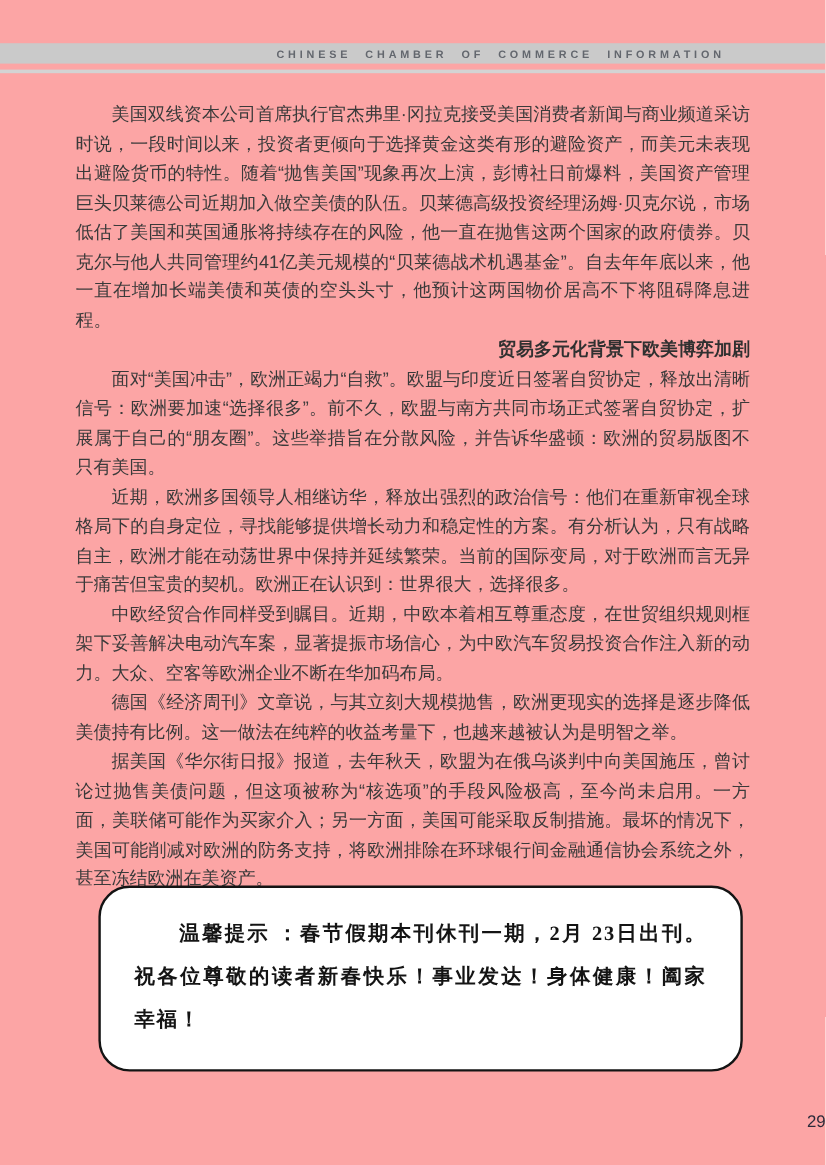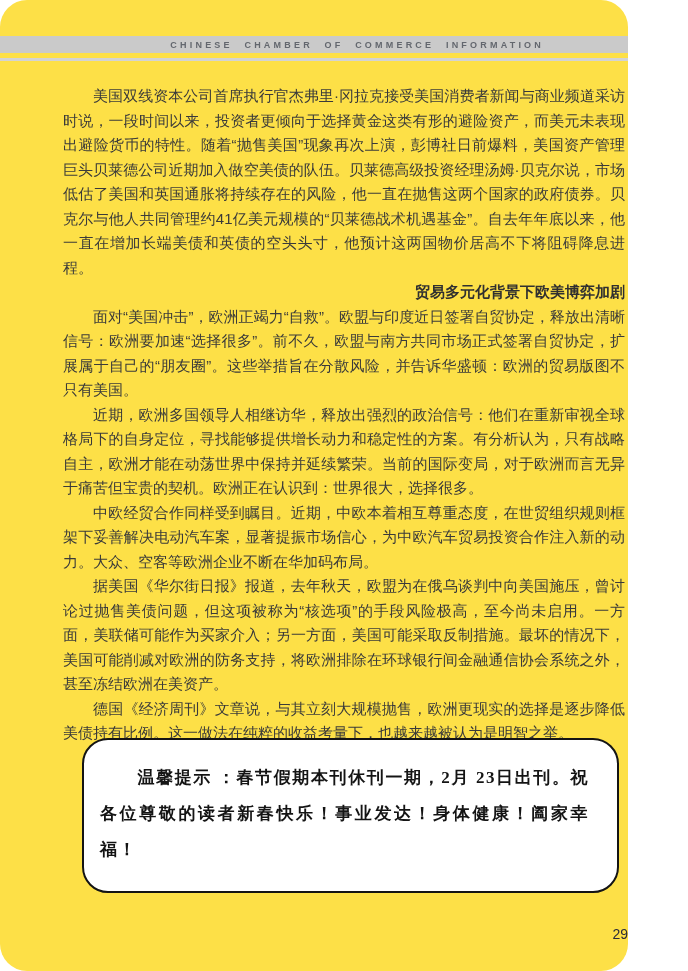--- a/index.html
+++ b/index.html
@@ -1,24 +1,23 @@
 <!DOCTYPE html>
 <html><head>
 <meta charset="utf-8">
 <style>
   * { margin:0; padding:0; box-sizing:border-box; }
   html,body { background:#ffffff; }
   .page {
     position:relative;
-    width:628px;
+    width:688px;
     height:971px;
-    background:#fde047;
+    background:#fca5a5;
     overflow:hidden;
     font-family:"Liberation Sans","DejaVu Sans",sans-serif;
-    border-radius:27px;
   }
   
   .header-band {
     position:absolute;
     top:36px; left:0; right:0;
     height:17px;
     background:#cacaca;
     display:flex;
     align-items:center;
     justify-content:flex-end;
@@ -69,21 +68,21 @@
   }
   
   .notice-box {
     position:absolute;
     left:82px;
     top:738px;
     width:537px;
     height:155px;
     border:2.5px solid #141414;
     border-radius:26px;
-    padding:20px 28px 14px 16px;
+    padding:20px 28px 14px 28px;
     background:#ffffff;
   }
   .notice-text {
     font-family:"Liberation Serif","DejaVu Serif",serif;
     font-weight:bold;
     font-size:17px;
     line-height:36px;
     letter-spacing:1.5px;
     color:#141414;
     text-indent:2.2em;
@@ -124,22 +123,22 @@
     <span class="header-band-text">CHINESE CHAMBER OF COMMERCE INFORMATION</span>
   </div>
   <div class="header-rule"></div>
 
   <div class="article">
     <p class="body-par">美国双线资本公司首席执行官杰弗里·冈拉克接受美国消费者新闻与商业频道采访时说，一段时间以来，投资者更倾向于选择黄金这类有形的避险资产，而美元未表现出避险货币的特性。随着“抛售美国”现象再次上演，彭博社日前爆料，美国资产管理巨头贝莱德公司近期加入做空美债的队伍。贝莱德高级投资经理汤姆·贝克尔说，市场低估了美国和英国通胀将持续存在的风险，他一直在抛售这两个国家的政府债券。贝克尔与他人共同管理约41亿美元规模的“贝莱德战术机遇基金”。自去年年底以来，他一直在增加长端美债和英债的空头头寸，他预计这两国物价居高不下将阻碍降息进程。</p>
     <h2 class="section-heading">贸易多元化背景下欧美博弈加剧</h2>
     <p class="body-par">面对“美国冲击”，欧洲正竭力“自救”。欧盟与印度近日签署自贸协定，释放出清晰信号：欧洲要加速“选择很多”。前不久，欧盟与南方共同市场正式签署自贸协定，扩展属于自己的“朋友圈”。这些举措旨在分散风险，并告诉华盛顿：欧洲的贸易版图不只有美国。</p>
     <p class="body-par">近期，欧洲多国领导人相继访华，释放出强烈的政治信号：他们在重新审视全球格局下的自身定位，寻找能够提供增长动力和稳定性的方案。有分析认为，只有战略自主，欧洲才能在动荡世界中保持并延续繁荣。当前的国际变局，对于欧洲而言无异于痛苦但宝贵的契机。欧洲正在认识到：世界很大，选择很多。</p>
     <p class="body-par">中欧经贸合作同样受到瞩目。近期，中欧本着相互尊重态度，在世贸组织规则框架下妥善解决电动汽车案，显著提振市场信心，为中欧汽车贸易投资合作注入新的动力。大众、空客等欧洲企业不断在华加码布局。</p>
+    <p class="body-par">德国《经济周刊》文章说，与其立刻大规模抛售，欧洲更现实的选择是逐步降低美债持有比例。这一做法在纯粹的收益考量下，也越来越被认为是明智之举。</p>
     <p class="body-par">据美国《华尔街日报》报道，去年秋天，欧盟为在俄乌谈判中向美国施压，曾讨论过抛售美债问题，但这项被称为“核选项”的手段风险极高，至今尚未启用。一方面，美联储可能作为买家介入；另一方面，美国可能采取反制措施。最坏的情况下，美国可能削减对欧洲的防务支持，将欧洲排除在环球银行间金融通信协会系统之外，甚至冻结欧洲在美资产。</p>
-    <p class="body-par">德国《经济周刊》文章说，与其立刻大规模抛售，欧洲更现实的选择是逐步降低美债持有比例。这一做法在纯粹的收益考量下，也越来越被认为是明智之举。</p>
     <p class="source-credit">（来源：2月3日《经济参考报》）</p>
   </div>
 
   <div class="notice-box">
     <p class="notice-text">温馨提示 ：春节假期本刊休刊一期，2月 23日出刊。祝各位尊敬的读者新春快乐！事业发达！身体健康！阖家幸福！</p>
     <div class="notice-sign">
     </div>
   </div>
 
   <div class="page-number">29</div>

